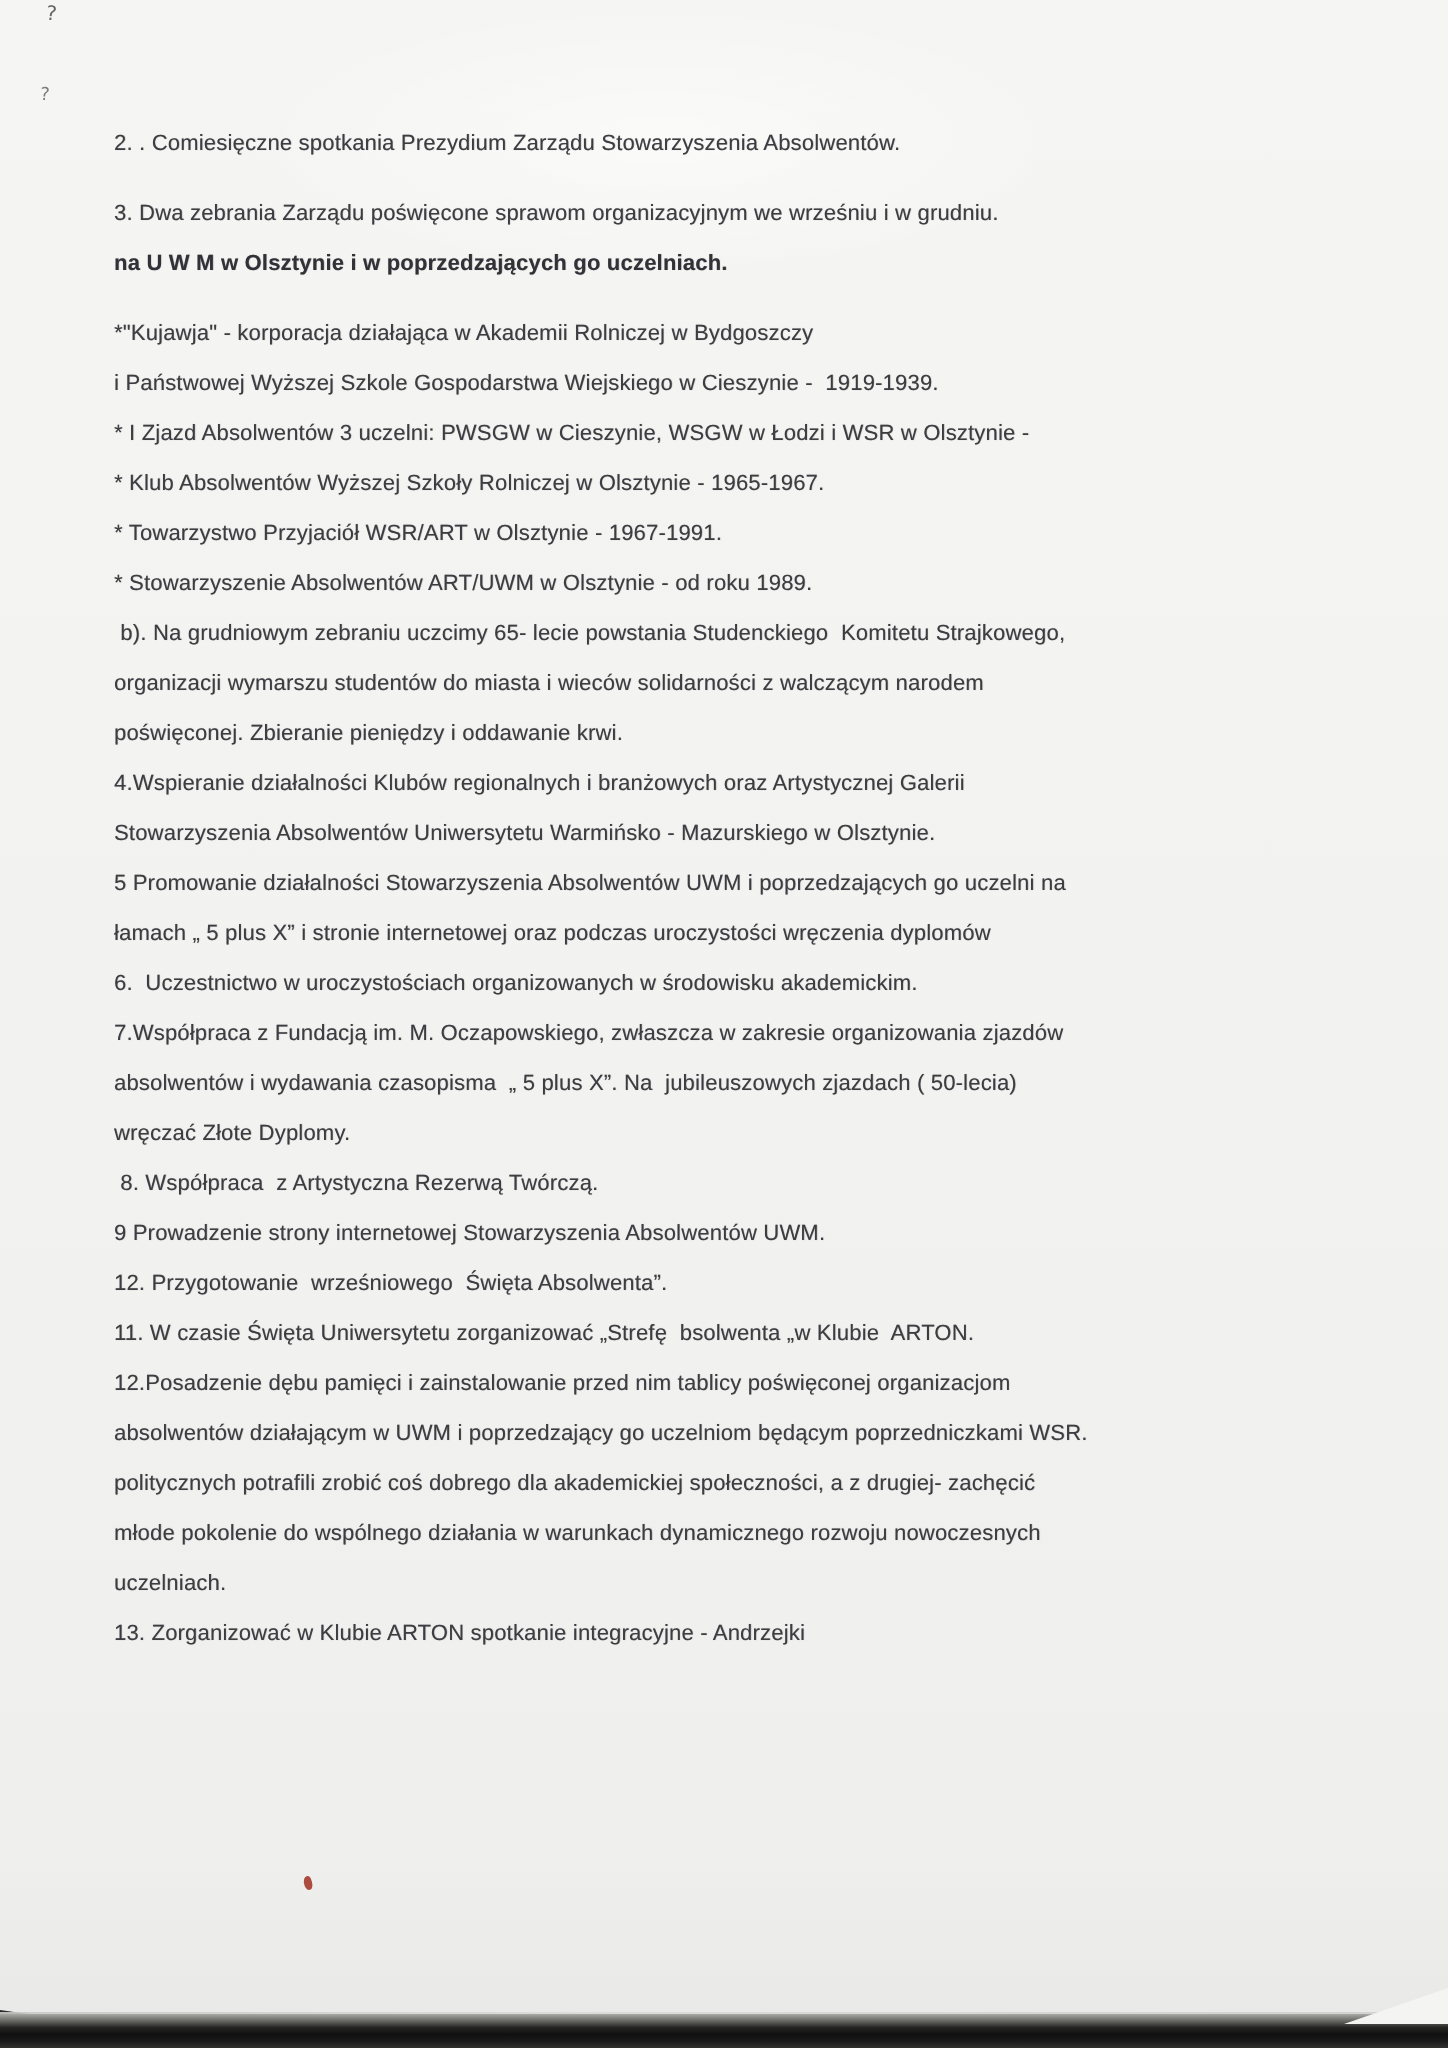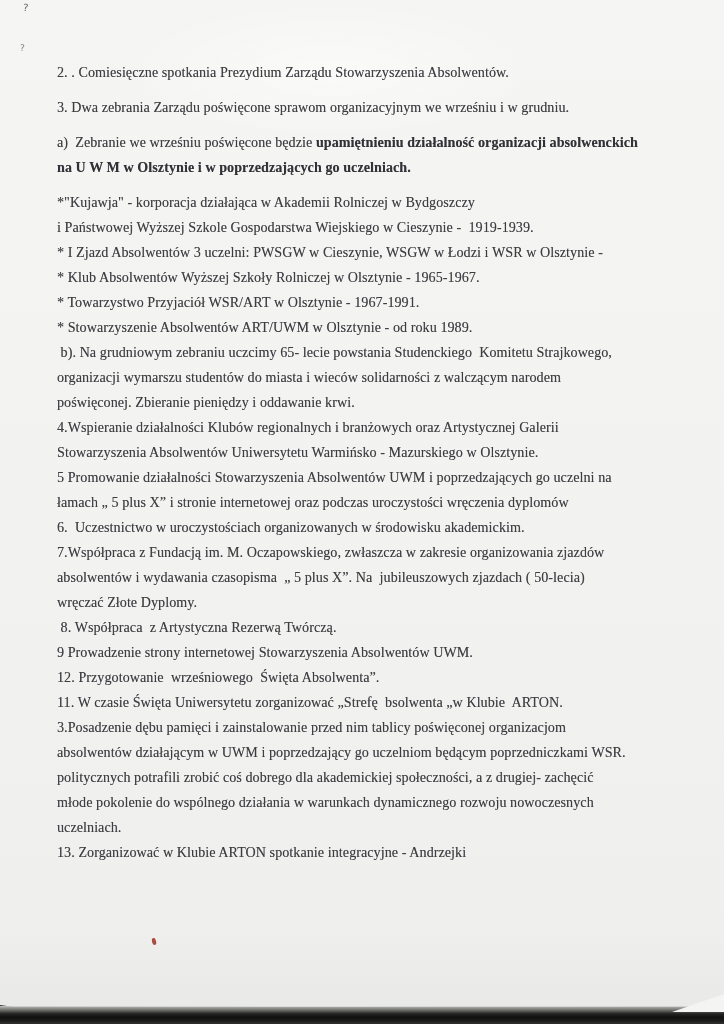--- a/index.html
+++ b/index.html
@@ -22,22 +22,22 @@
     left: 120px; top: 0;
     width: 420px; height: 140px;
     background: radial-gradient(ellipse at center, rgba(255,255,255,0.55), rgba(255,255,255,0) 70%);
     pointer-events: none;
   }
   .text-block {
     position: absolute;
     left: 57px;
     top: 60px;
     width: 630px;
-    font-family: Liberation Serif, serif;
-    font-size: 14px;
+    font-family: Liberation Sans, sans-serif;
+    font-size: 11px;
     color: #3c3c41;
     letter-spacing: 0.1px;
     text-shadow: 0.2px 0.2px 0.4px rgba(58,58,64,0.45);
   }
   .line {
     height: 25px;
     line-height: 25px;
     white-space: pre;
   }
   .line.gap { margin-top: 10px; }
@@ -94,21 +94,20 @@
 <body>
 
 <div class="scan">
   <div class="paper">
     <div class="paper-sheen"></div>
     <span class="pen-mark m1">?</span>
     <span class="pen-mark m2">?</span>
     <div class="text-block">
         <div class="line"><span class="seg">2. . Comiesięczne spotkania Prezydium Zarządu Stowarzyszenia Absolwentów.</span></div>
         <div class="line gap"><span class="seg">3. Dwa zebrania Zarządu poświęcone sprawom organizacyjnym we wrześniu i w grudniu.</span></div>
-        <div class="line gap"><span class="seg">a)  Zebranie we wrześniu poświęcone będzie </span><span class="seg em">upamiętnieniu działalność organizacji absolwenckich</span></div>
         <div class="line"><span class="seg em">na U W M w Olsztynie i w poprzedzających go uczelniach.</span></div>
         <div class="line gap"><span class="seg">*"Kujawja" - korporacja działająca w Akademii Rolniczej w Bydgoszczy</span></div>
         <div class="line"><span class="seg">i Państwowej Wyższej Szkole Gospodarstwa Wiejskiego w Cieszynie -  1919-1939.</span></div>
         <div class="line"><span class="seg">* I Zjazd Absolwentów 3 uczelni: PWSGW w Cieszynie, WSGW w Łodzi i WSR w Olsztynie -</span></div>
         <div class="line"><span class="seg">* Klub Absolwentów Wyższej Szkoły Rolniczej w Olsztynie - 1965-1967.</span></div>
         <div class="line"><span class="seg">* Towarzystwo Przyjaciół WSR/ART w Olsztynie - 1967-1991.</span></div>
         <div class="line"><span class="seg">* Stowarzyszenie Absolwentów ART/UWM w Olsztynie - od roku 1989.</span></div>
         <div class="line"><span class="seg"> b). Na grudniowym zebraniu uczcimy 65- lecie powstania Studenckiego  Komitetu Strajkowego,</span></div>
         <div class="line"><span class="seg">organizacji wymarszu studentów do miasta i wieców solidarności z walczącym narodem</span></div>
         <div class="line"><span class="seg">poświęconej. Zbieranie pieniędzy i oddawanie krwi.</span></div>
@@ -117,21 +116,21 @@
         <div class="line"><span class="seg">5 Promowanie działalności Stowarzyszenia Absolwentów UWM i poprzedzających go uczelni na</span></div>
         <div class="line"><span class="seg">łamach „ 5 plus X” i stronie internetowej oraz podczas uroczystości wręczenia dyplomów</span></div>
         <div class="line"><span class="seg">6.  Uczestnictwo w uroczystościach organizowanych w środowisku akademickim.</span></div>
         <div class="line"><span class="seg">7.Współpraca z Fundacją im. M. Oczapowskiego, zwłaszcza w zakresie organizowania zjazdów</span></div>
         <div class="line"><span class="seg">absolwentów i wydawania czasopisma  „ 5 plus X”. Na  jubileuszowych zjazdach ( 50-lecia)</span></div>
         <div class="line"><span class="seg">wręczać Złote Dyplomy.</span></div>
         <div class="line"><span class="seg"> 8. Współpraca  z Artystyczna Rezerwą Twórczą.</span></div>
         <div class="line"><span class="seg">9 Prowadzenie strony internetowej Stowarzyszenia Absolwentów UWM.</span></div>
         <div class="line"><span class="seg">12. Przygotowanie  wrześniowego  Święta Absolwenta”.</span></div>
         <div class="line"><span class="seg">11. W czasie Święta Uniwersytetu zorganizować „Strefę  bsolwenta „w Klubie  ARTON.</span></div>
-        <div class="line"><span class="seg">3.Posadzenie dębu pamięci i zainstalowanie przed nim tablicy poświęconej organizacjom</span></div>
+        <div class="line"><span class="seg">12.Posadzenie dębu pamięci i zainstalowanie przed nim tablicy poświęconej organizacjom</span></div>
         <div class="line"><span class="seg">absolwentów działającym w UWM i poprzedzający go uczelniom będącym poprzedniczkami WSR.</span></div>
         <div class="line"><span class="seg">politycznych potrafili zrobić coś dobrego dla akademickiej społeczności, a z drugiej- zachęcić</span></div>
         <div class="line"><span class="seg">młode pokolenie do wspólnego działania w warunkach dynamicznego rozwoju nowoczesnych</span></div>
         <div class="line"><span class="seg">uczelniach.</span></div>
         <div class="line"><span class="seg">13. Zorganizować w Klubie ARTON spotkanie integracyjne - Andrzejki</span></div>
       </div>
     <span class="red-tick"></span>
   </div>
   <div class="left-wedge"></div>
   <div class="edge-highlight"></div>

